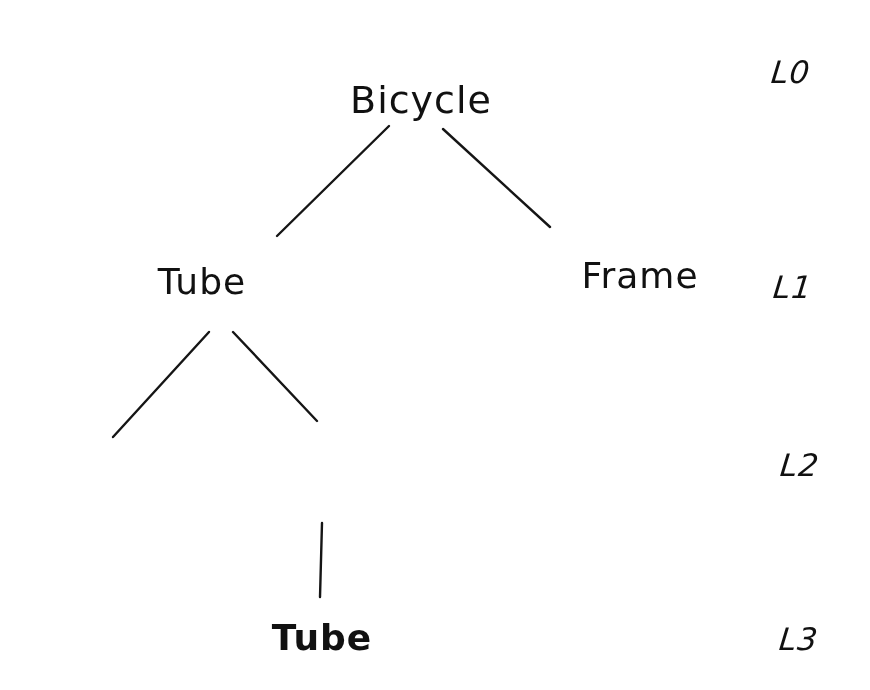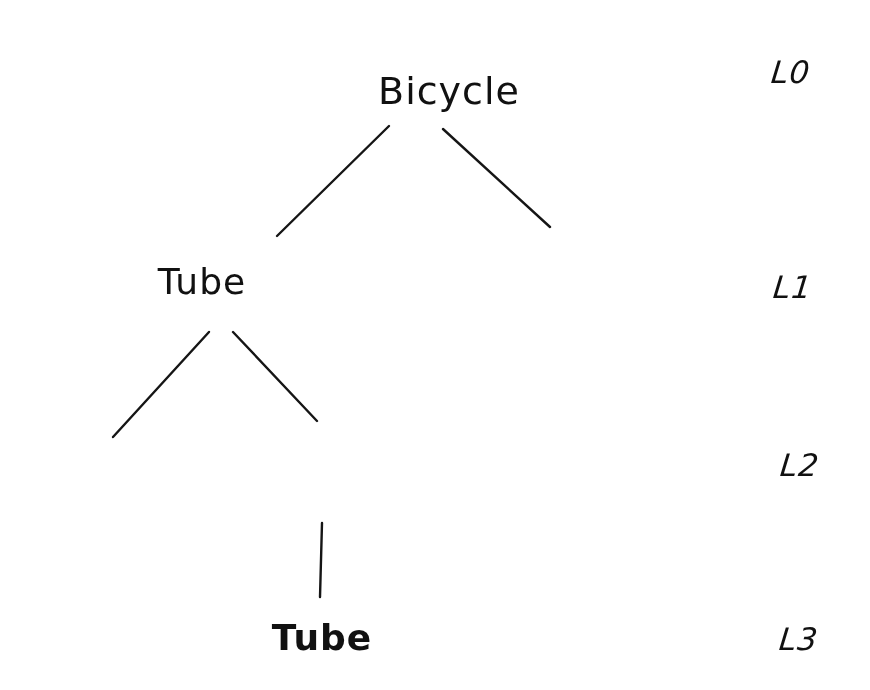--- a/index.html
+++ b/index.html
@@ -45,21 +45,21 @@
     position: absolute;
     transform: translate(-50%, -50%) skewX(-6deg);
     font-size: 31px;
     font-style: italic;
     font-weight: 500;
     letter-spacing: 1px;
     white-space: nowrap;
     color: #111111;
   }
   
-  #node-bicycle { left: 421px; top: 91px; margin-left: 28px; }
+  #node-bicycle { left: 421px; top: 100px; }
   #node-wheel   { left: 202px; top: 281px; }
   #node-frame   { left: 640px; top: 275px; }
   #node-rim     { left: 130px; top: 487px; }
   #node-tire    { left: 330px; top: 486px; }
   #node-tube    { left: 322px; top: 637px; font-weight: bold; }
   
   #level-0 { left: 791px; top: 72px; }
   #level-1 { left: 793px; top: 287px; }
   #level-2 { left: 800px; top: 465px; }
   #level-3 { left: 799px; top: 639px; }
@@ -72,20 +72,21 @@
   <svg class="edges-svg" viewBox="0 0 870 690" aria-hidden="true">
     <line class="edge" x1="389" y1="126" x2="277" y2="236"></line>
     <line class="edge" x1="443" y1="129" x2="550" y2="227"></line>
     <line class="edge" x1="209" y1="332" x2="113" y2="437"></line>
     <line class="edge" x1="233" y1="332" x2="317" y2="421"></line>
     <line class="edge" x1="322" y1="523" x2="320" y2="597"></line>
   </svg>
 
   <div class="node root" id="node-bicycle">Bicycle</div>
   <div class="node" id="node-wheel">Tube</div>
+  <div class="node" id="node-frame">Frame</div>
   <div class="node" id="node-tube">Tube</div>
 
   <div class="level-label" id="level-0">L0</div>
   <div class="level-label" id="level-1">L1</div>
   <div class="level-label" id="level-2">L2</div>
   <div class="level-label" id="level-3">L3</div>
 
 </div>
 
 </body></html>

